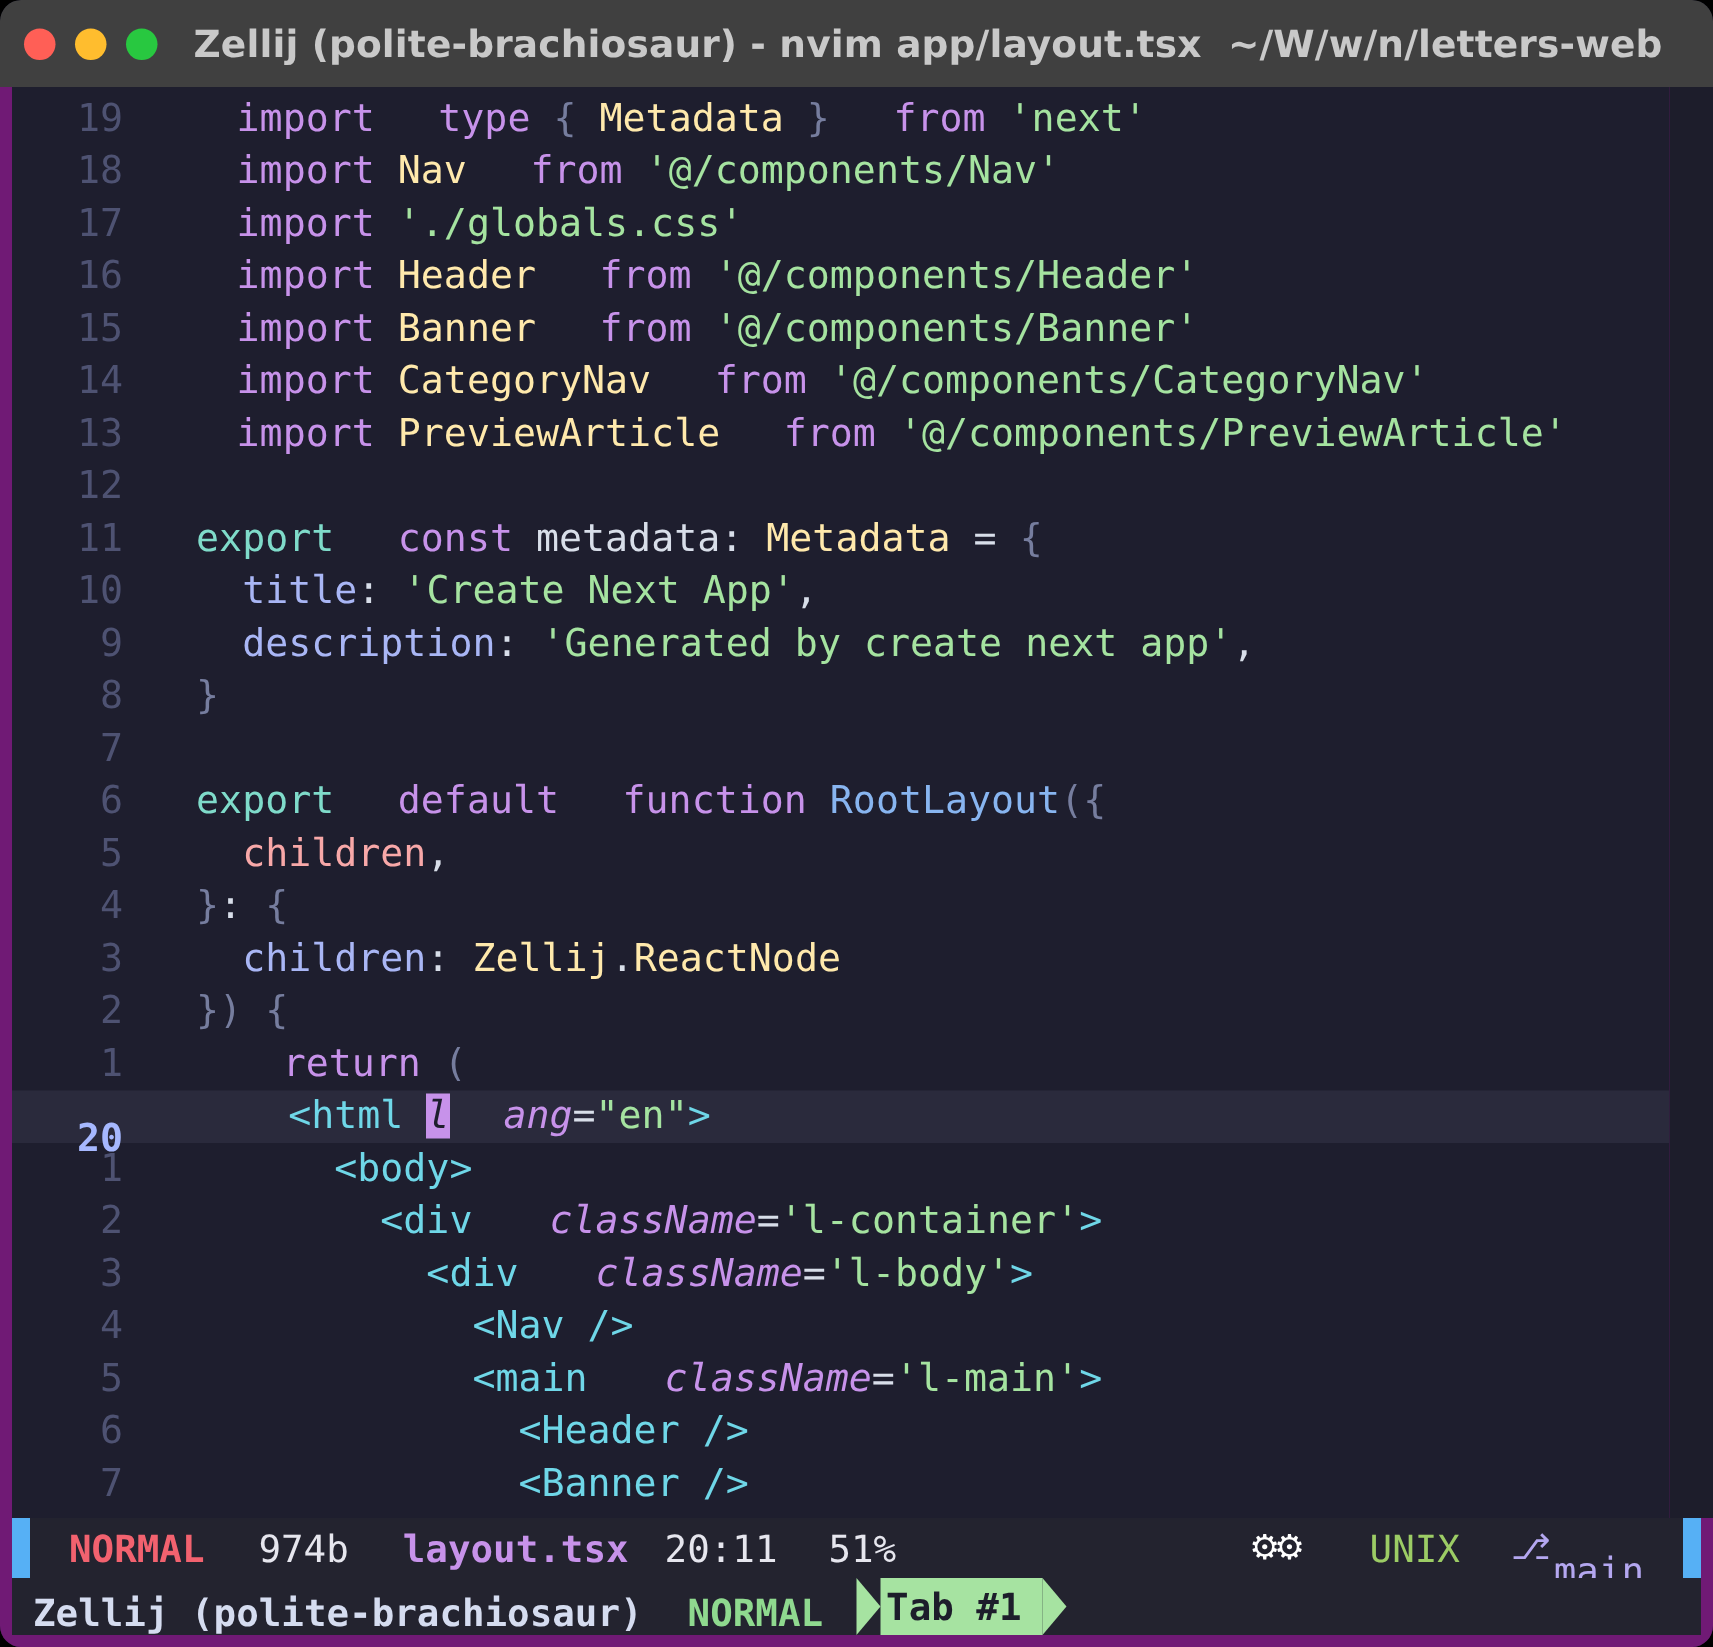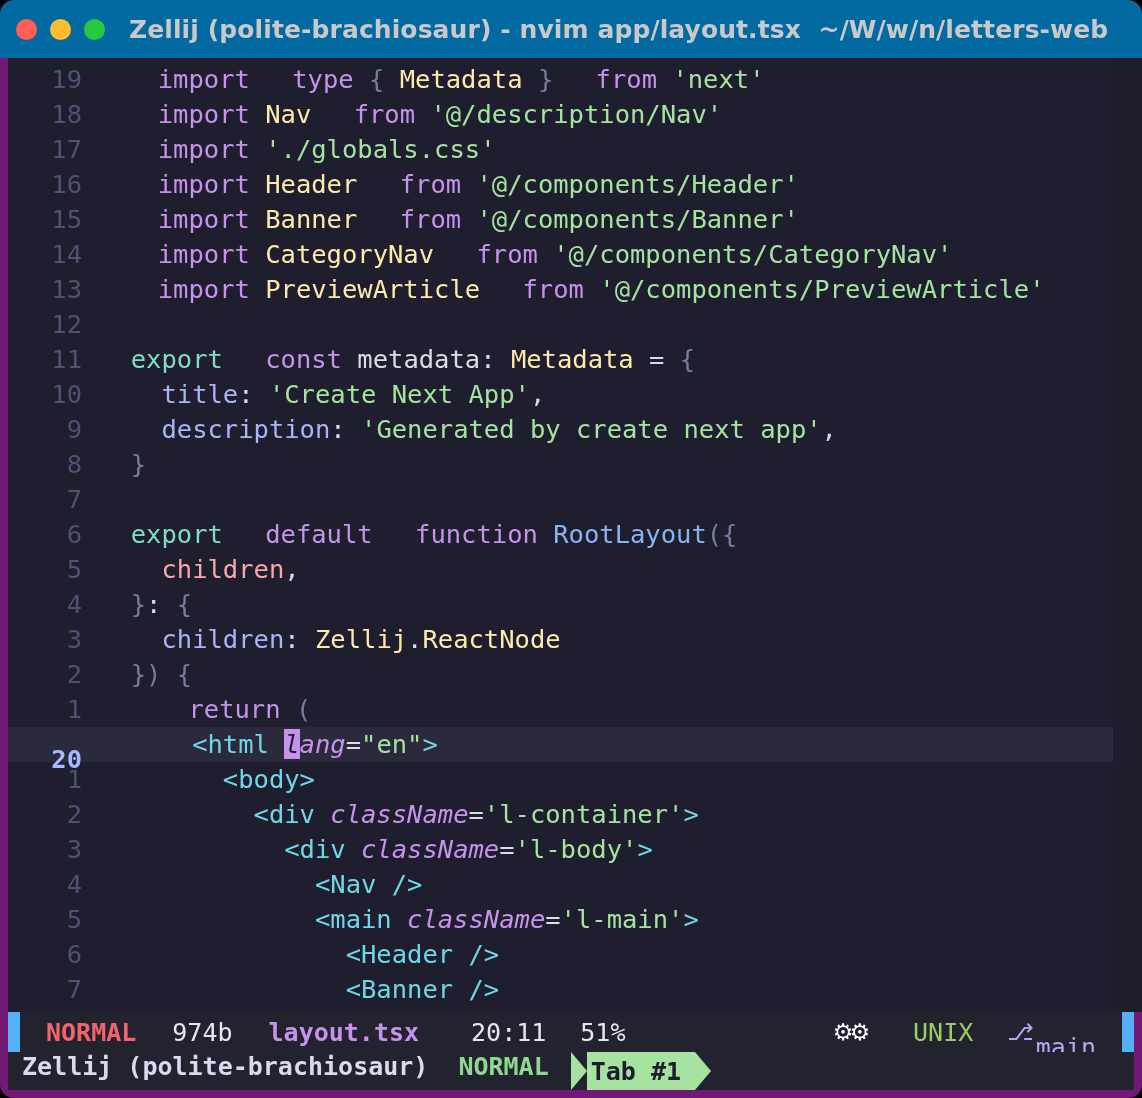--- a/index.html
+++ b/index.html
@@ -24,21 +24,21 @@
     border-radius: 14px;
     overflow: hidden;
     display: flex;
     flex-direction: column;
   }
 
   
   #titlebar {
     height: 58px;
     flex: 0 0 58px;
-    background: #0369a1;
+    background: #404040;
     display: flex;
     align-items: center;
     padding-left: 16px;
     border-top-left-radius: 14px;
     border-top-right-radius: 14px;
     position: relative;
   }
   .lights { display: flex; gap: 13px; align-items: center; }
   .light { width: 21px; height: 21px; border-radius: 50%; display: block; }
   .light.red    { background: #ff5f56; }
@@ -115,21 +115,21 @@
   .t-kw       { color: #c792ea; margin-left: 27px; }             
   .t-export   { color: #7fdbca; }             
   .t-type     { color: #ffe9ac; }             
   .t-str      { color: #a5e3a0; }             
   .t-punct    { color: #767d9e; }             
   .t-var      { color: #d8dee9; }             
   .t-prop     { color: #a9b6f5; }             
   .t-param    { color: #f8a8a8; }             
   .t-fn       { color: #88b5f0; }             
   .t-tag      { color: #6fd7e8; }             
-  .t-attr     { color: #c792ea; font-style: italic; }  
+  .t-attr     { color: #c792ea; font-style: italic; padding-left: 36px; }  
   .t-op       { color: #d8dee9; }
 
   .cursor {
     background: #c792ea;
     color: #1e1e2e;
     font-style: italic;
   }
 
   
   #statusline {
@@ -146,37 +146,37 @@
   #sl-left-bar, #sl-right-bar {
     width: 12px; height: 40px; flex: 0 0 12px;
     background: #56b0f5;
   }
   .sl-spacer { flex: 1 1 auto; }
   .sl-item { padding: 0 0; white-space: pre; }
 
   .sl-mode    { color: #f2626f; font-weight: bold; margin-left: 26px; }
   .sl-size    { color: #e6e6ee; margin-left: 36px; }
   .sl-file    { color: #c792ea; font-weight: bold; margin-left: 36px; }
-  .sl-pos     { color: #e6e6ee; margin-left: 52px; }
+  .sl-pos     { color: #e6e6ee; margin-left: 24px; }
   .sl-pct     { color: #e6e6ee; margin-left: 34px; }
   .sl-lsp     { color: #ffffff; margin-right: 0; }
   .sl-gear    { color: #ffffff; font-family: "DejaVu Sans", sans-serif; font-size: 23px; letter-spacing: -4px; margin-right: 5px; }
   .sl-fmt     { color: #9ccc65; margin-left: 42px; }
   .sl-branchicon { color: #b4a7f0; font-family: "DejaVu Sans", sans-serif; font-size: 23px; margin-left: 34px; margin-right: 2px; }
   .sl-branch  { color: #b4a7f0; margin-right: 26px; margin-top: 30px; }
 
   
   #zellij {
     position: absolute;
     left: 8px; right: 8px;
     bottom: 8px;
     height: 38px;
     background: #23232f;
     display: flex;
-    align-items: flex-start;
+    align-items: flex-end;
     font-size: 25px;
     white-space: pre;
   }
   #zj-session {
     color: #d5dcf0;
     font-weight: bold;
     margin-left: 14px;
   }
   #zj-mode {
     color: #8fd98f;
@@ -225,21 +225,21 @@
     <div id="title-text">Zellij (polite-brachiosaur) - nvim app/layout.tsx  ~/W/w/n/letters-web</div>
   </div>
 
   <div id="term">
 
     <div id="right-strip"></div>
 
     <div id="editor-pane">
       <div class="code-area" id="code-area">
           <div class="line"><span class="gutter">19</span><span class="src"><span class="t-op">  </span><span class="t-kw">import</span><span class="t-op"> </span><span class="t-kw">type</span><span class="t-op"> </span><span class="t-punct">{</span><span class="t-op"> </span><span class="t-type">Metadata</span><span class="t-op"> </span><span class="t-punct">}</span><span class="t-op"> </span><span class="t-kw">from</span><span class="t-op"> </span><span class="t-str">'next'</span></span></div>
-          <div class="line"><span class="gutter">18</span><span class="src"><span class="t-op">  </span><span class="t-kw">import</span><span class="t-op"> </span><span class="t-type">Nav</span><span class="t-op"> </span><span class="t-kw">from</span><span class="t-op"> </span><span class="t-str">'@/description/Nav'</span></span></div>
+          <div class="line"><span class="gutter">18</span><span class="src"><span class="t-op">  </span><span class="t-kw">import</span><span class="t-op"> </span><span class="t-type">Nav</span><span class="t-op"> </span><span class="t-kw">from</span><span class="t-op"> </span><span class="t-str">'@/components/Nav'</span></span></div>
           <div class="line"><span class="gutter">17</span><span class="src"><span class="t-op">  </span><span class="t-kw">import</span><span class="t-op"> </span><span class="t-str">'./globals.css'</span></span></div>
           <div class="line"><span class="gutter">16</span><span class="src"><span class="t-op">  </span><span class="t-kw">import</span><span class="t-op"> </span><span class="t-type">Header</span><span class="t-op"> </span><span class="t-kw">from</span><span class="t-op"> </span><span class="t-str">'@/components/Header'</span></span></div>
           <div class="line"><span class="gutter">15</span><span class="src"><span class="t-op">  </span><span class="t-kw">import</span><span class="t-op"> </span><span class="t-type">Banner</span><span class="t-op"> </span><span class="t-kw">from</span><span class="t-op"> </span><span class="t-str">'@/components/Banner'</span></span></div>
           <div class="line"><span class="gutter">14</span><span class="src"><span class="t-op">  </span><span class="t-kw">import</span><span class="t-op"> </span><span class="t-type">CategoryNav</span><span class="t-op"> </span><span class="t-kw">from</span><span class="t-op"> </span><span class="t-str">'@/components/CategoryNav'</span></span></div>
           <div class="line"><span class="gutter">13</span><span class="src"><span class="t-op">  </span><span class="t-kw">import</span><span class="t-op"> </span><span class="t-type">PreviewArticle</span><span class="t-op"> </span><span class="t-kw">from</span><span class="t-op"> </span><span class="t-str">'@/components/PreviewArticle'</span></span></div>
           <div class="line"><span class="gutter">12</span><span class="src"></span></div>
           <div class="line"><span class="gutter">11</span><span class="src"><span class="t-op">  </span><span class="t-export">export</span><span class="t-op"> </span><span class="t-kw">const</span><span class="t-op"> </span><span class="t-var">metadata</span><span class="t-op">:</span><span class="t-op"> </span><span class="t-type">Metadata</span><span class="t-op"> </span><span class="t-op">=</span><span class="t-op"> </span><span class="t-punct">{</span></span></div>
           <div class="line"><span class="gutter">10</span><span class="src"><span class="t-op">    </span><span class="t-prop">title</span><span class="t-op">:</span><span class="t-op"> </span><span class="t-str">'Create Next App'</span><span class="t-op">,</span></span></div>
           <div class="line"><span class="gutter">9</span><span class="src"><span class="t-op">    </span><span class="t-prop">description</span><span class="t-op">:</span><span class="t-op"> </span><span class="t-str">'Generated by create next app'</span><span class="t-op">,</span></span></div>
           <div class="line"><span class="gutter">8</span><span class="src"><span class="t-op">  </span><span class="t-punct">}</span></span></div>

